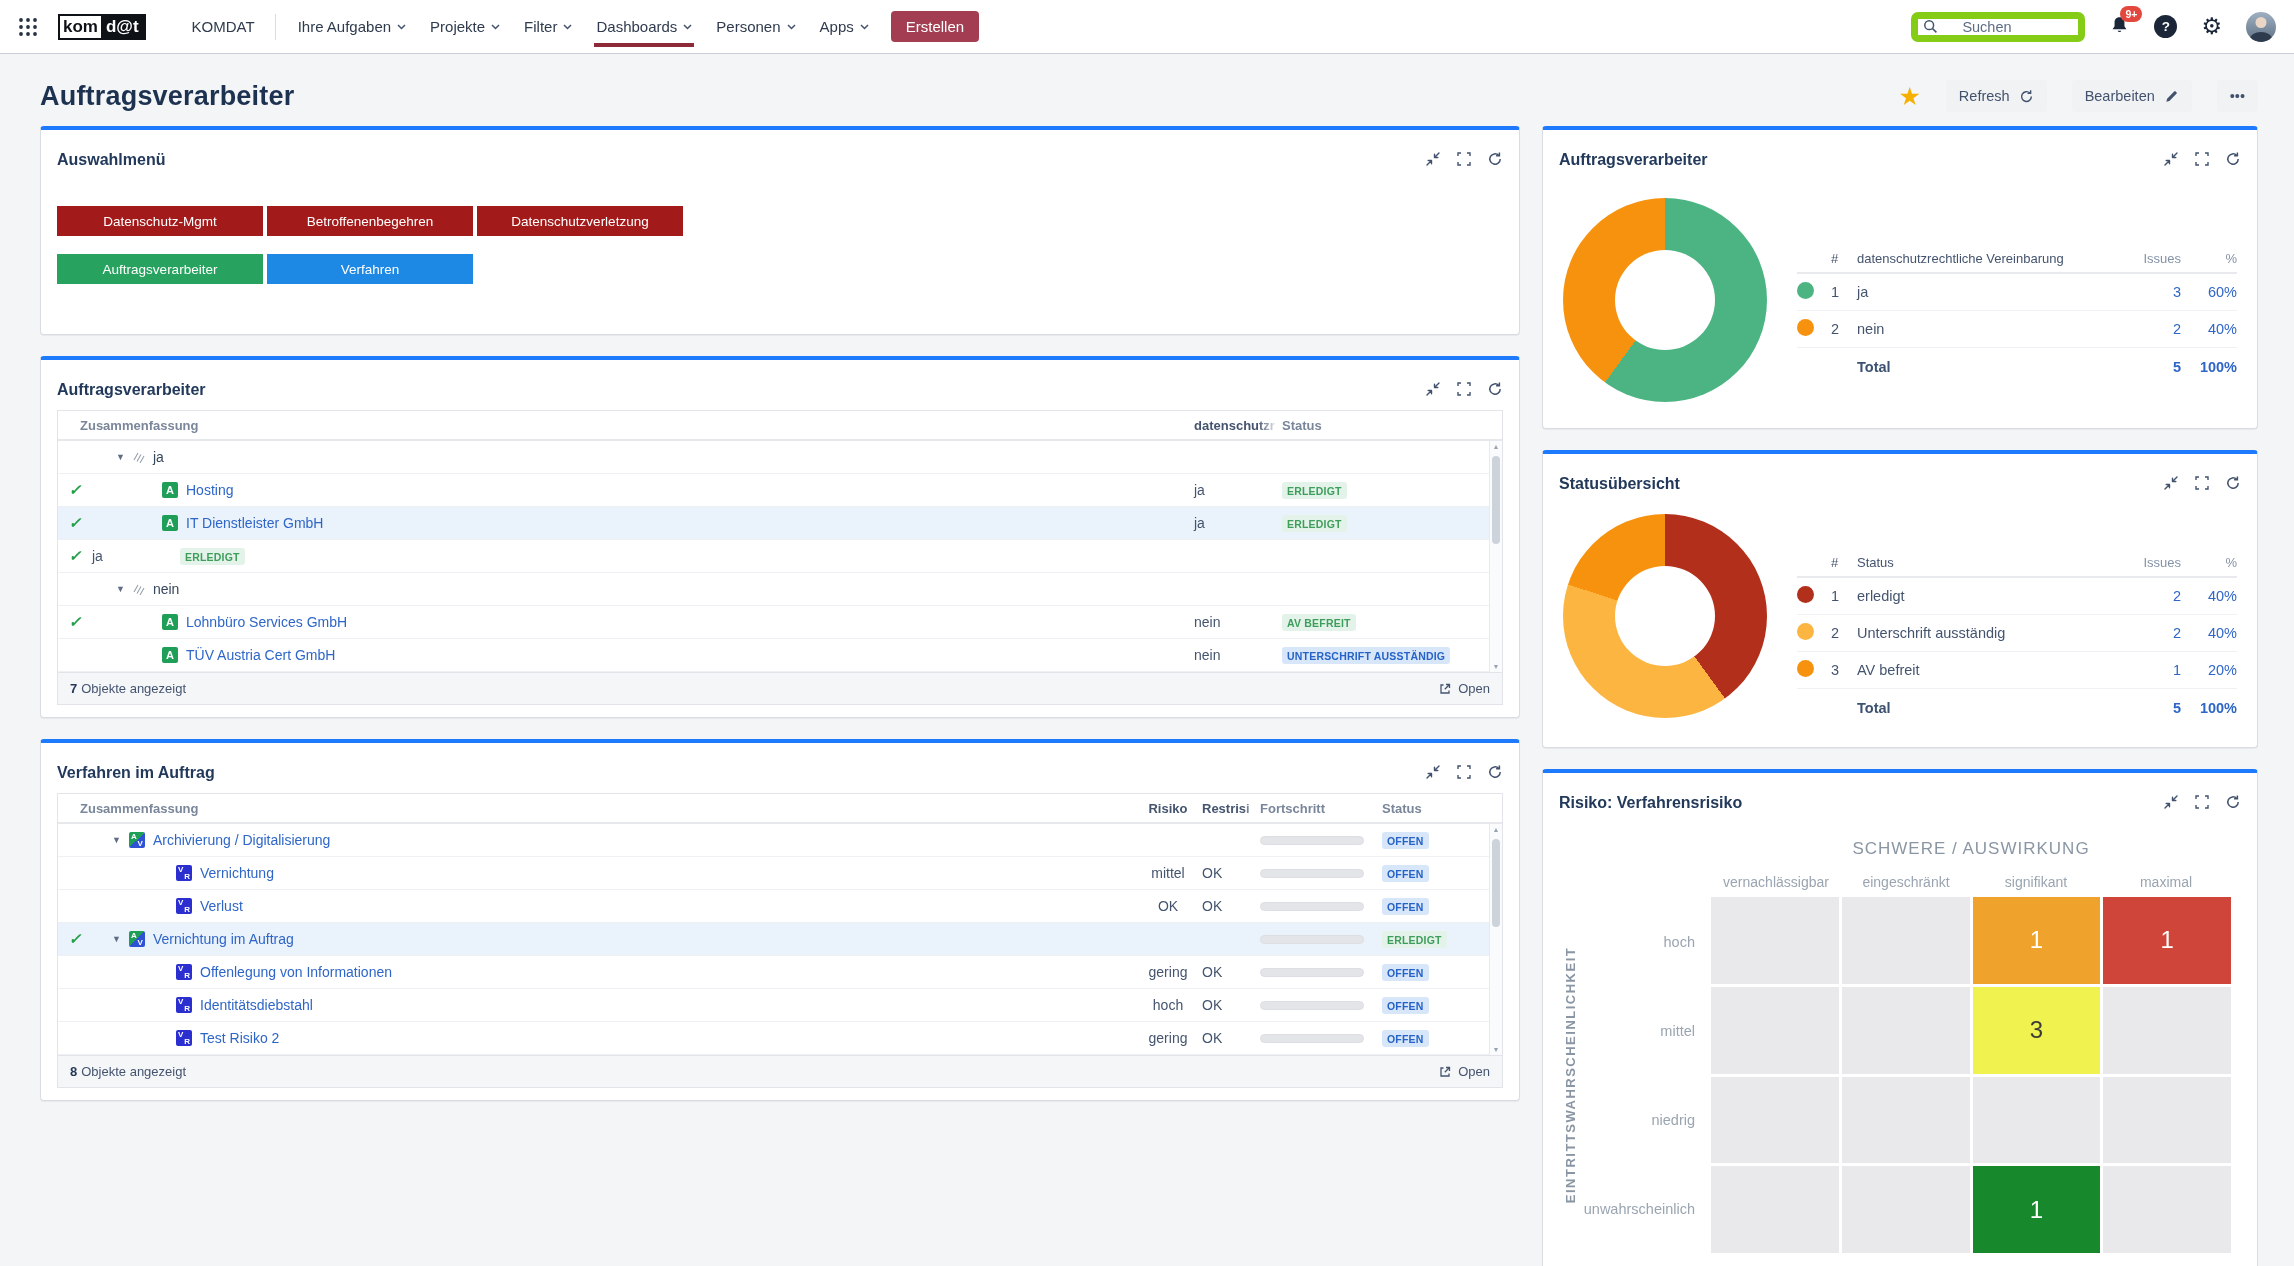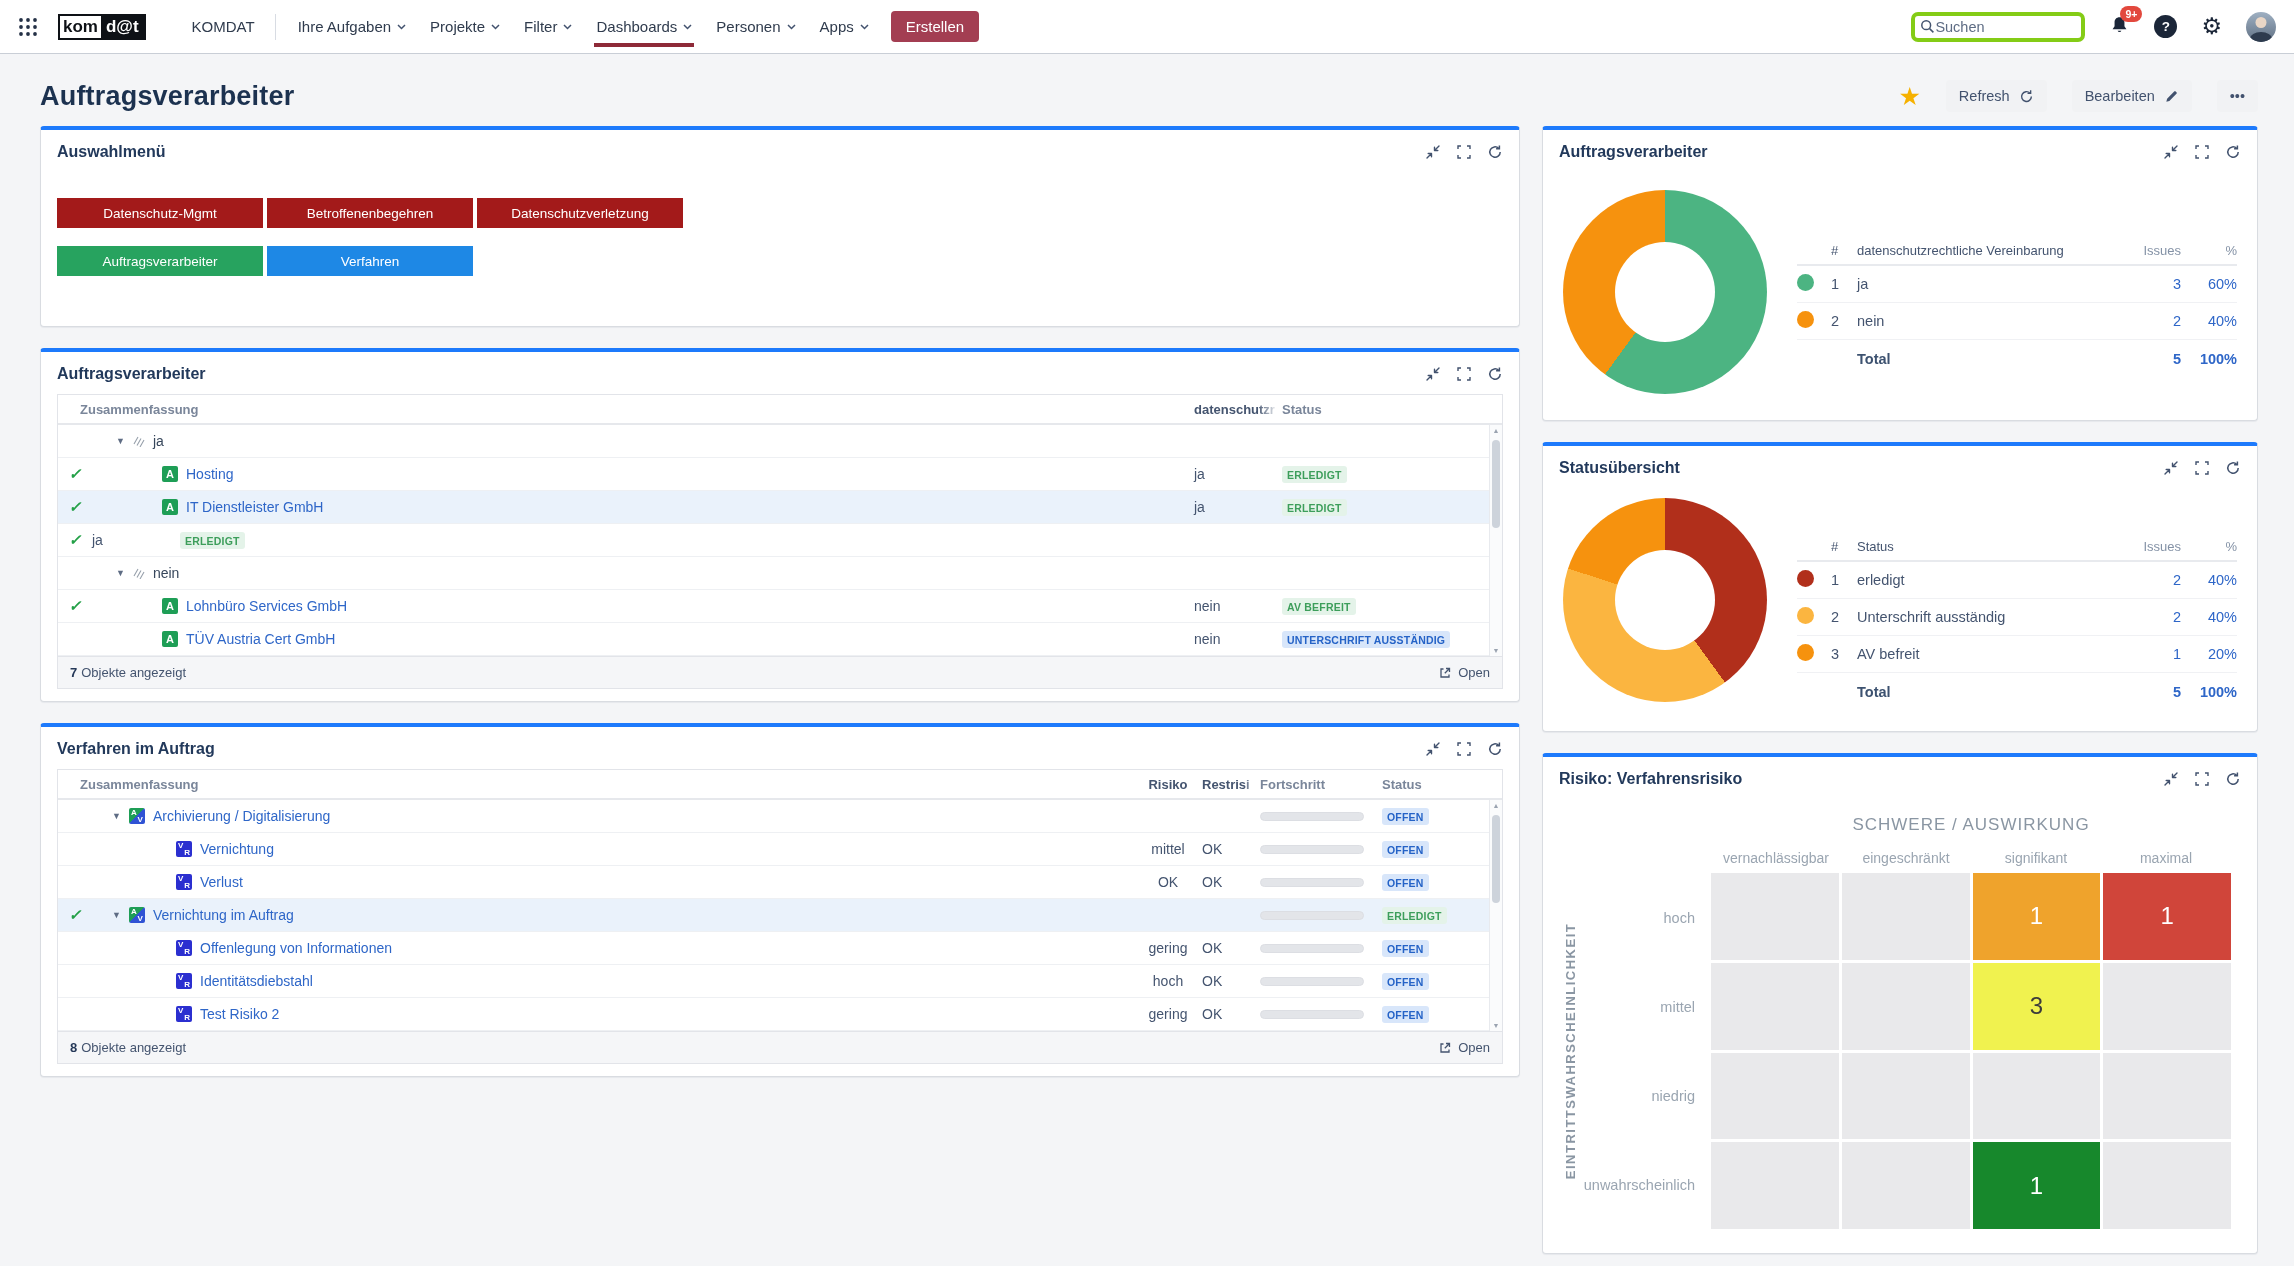--- a/index.html
+++ b/index.html
@@ -12,21 +12,21 @@
   .grid-icon { width:20px; height:20px; cursor:pointer; flex:none; }
   .logo { display:flex; align-items:stretch; border:2px solid #0E1116; height:26px; font-weight:800; font-size:17px; cursor:pointer; }
   .logo .p1 { color:#0E1116; background:#fff; padding:1px 3px; }
   .logo .p2 { color:#fff; background:#0E1116; padding:1px 5px; }
   .nav-proj { font-size:15px; color:#2F3B4D; margin-left:26px; cursor:pointer; }
   .nav-div { width:1px; height:26px; background:#D8DCE3; }
   .nav-item { position:relative; height:48px; display:flex; align-items:center; gap:6px; font-size:15px; color:#2F3B4D; cursor:pointer; padding:0 2px; }
   .nav-item.active::after { content:""; position:absolute; left:0; right:0; bottom:4px; height:4px; background:#8E2A38; }
   .create-btn { background:#A33E52; color:#fff; font-size:15px; border:none; border-radius:4px; padding:7px 15px; cursor:pointer; }
   .nav-right { margin-left:auto; display:flex; align-items:center; gap:24px; }
-  .search { display:flex; align-items:center; gap:0; border:4px solid #84cc16; border-radius:7px; height:30px; width:174px; padding:0 5px; background:#fff; }
+  .search { display:flex; align-items:center; gap:24px; border:7px solid #84cc16; border-radius:7px; height:30px; width:174px; padding:0 5px; background:#fff; }
   .search input { border:none; outline:none; width:110px; font-size:14.5px; font-family:"Liberation Sans",sans-serif; color:#344563; background:transparent; }
   .search input::placeholder { color:#5E6C84; }
   .bell-wrap { position:relative; cursor:pointer; }
   .nbadge { position:absolute; top:-9px; right:-12px; background:#E2483D; color:#fff; font-size:10.5px; font-weight:700; border-radius:9px; padding:2px 5px; }
   .help-btn { width:23px; height:23px; border-radius:50%; background:#1B2638; color:#fff; font-weight:700; font-size:13.5px; display:flex; align-items:center; justify-content:center; cursor:pointer; }
   .gear { font-size:23px; color:#1B2638; line-height:1; cursor:pointer; }
   .avatar { width:30px; height:30px; border-radius:50%; background:linear-gradient(180deg,#9FB0C2,#607083); position:relative; overflow:hidden; cursor:pointer; flex:none; }
   .avatar::before { content:""; position:absolute; top:5px; left:50%; transform:translateX(-50%); width:11px; height:11px; border-radius:50%; background:#E9D6C6; }
   .avatar::after { content:""; position:absolute; bottom:-3px; left:50%; transform:translateX(-50%); width:22px; height:13px; border-radius:50% 50% 0 0; background:#2E3B4E; }
 
@@ -36,21 +36,21 @@
   .tr-actions { margin-left:auto; display:flex; align-items:center; gap:25px; }
   .star { color:#F6B100; font-size:25px; line-height:1; cursor:pointer; }
   .star::before { content:"★"; }
   .abtn { display:flex; align-items:center; gap:9px; background:#F1F2F4; border:none; border-radius:4px; padding:8px 13px; font-size:14.5px; color:#42526E; cursor:pointer; font-family:"Liberation Sans",sans-serif; }
 
   
   .content { display:flex; gap:22px; margin:14px 36px 0 40px; align-items:flex-start; }
   .col-left { width:1480px; flex:none; }
   .col-right { flex:1; }
   .panel { background:#fff; border:1px solid #D9DCE1; border-top:4px solid #1D7AFC; border-radius:4px; box-shadow:0 1px 1px rgba(9,30,66,.06); margin-bottom:21px; }
-  .phead { display:flex; align-items:center; justify-content:space-between; padding:13px 16px 9px; }
+  .phead { display:flex; align-items:flex-start; justify-content:space-between; padding:13px 16px 9px;margin-top:8px; }
   .ptitle { font-size:16px; font-weight:700; color:#22395B; }
   .picons { display:flex; gap:15px; }
   .picons svg { cursor:pointer; display:block; }
 
   
   .btn-grid { display:grid; grid-template-columns:repeat(3,206px); gap:18px 4px; padding:28px 16px 50px; }
   .menu-btn { height:30px; color:#fff; font-size:13.5px; display:flex; align-items:center; justify-content:center; cursor:pointer; border:none; font-family:"Liberation Sans",sans-serif; }
 
   
   .dtable { margin:2px 16px 12px; border:1px solid #E2E4E9; position:relative; }

